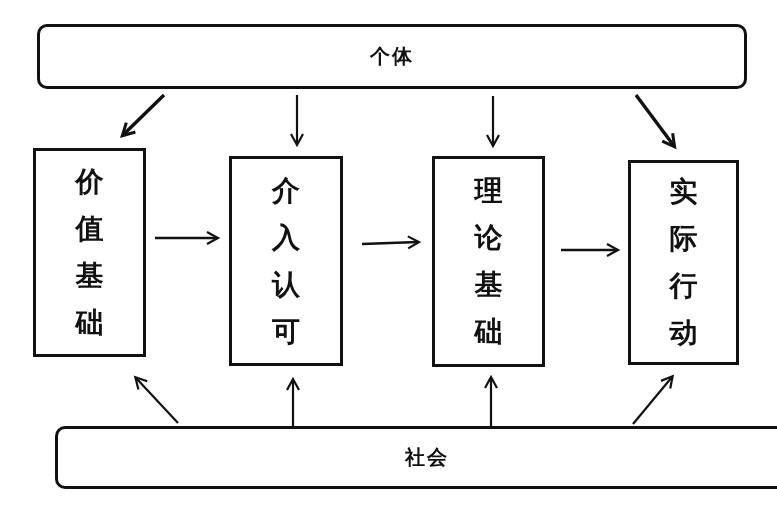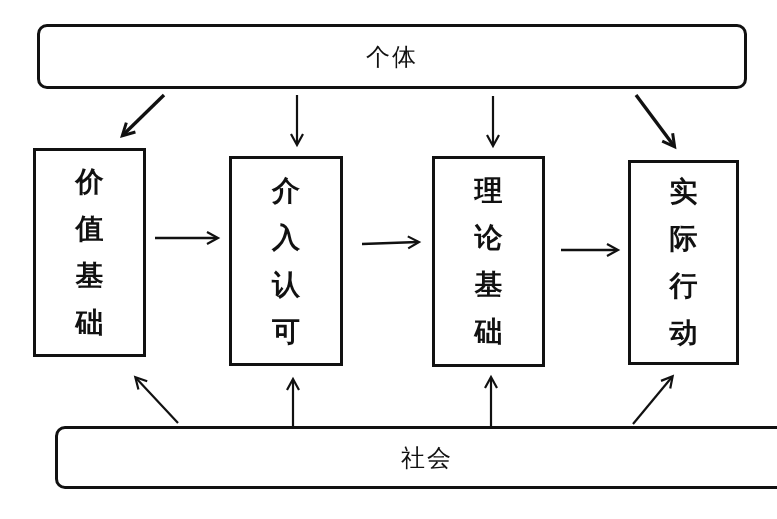--- a/index.html
+++ b/index.html
@@ -31,22 +31,22 @@
     position: absolute;
     box-sizing: border-box;
     border: 3px solid #111111;
     border-radius: 10px;
     background: #ffffff;
     display: flex;
     align-items: center;
     justify-content: center;
   }
   .wide-box .label {
-    font-size: 24px;
-    font-weight: 400;
+    font-size: 20px;
+    font-weight: 700;
     letter-spacing: 2px;
   }
   .top-box    { left: 37px;  top: 24px;  width: 710px; height: 65px; }
   .bottom-box { left: 55px;  top: 426px; width: 744px; height: 63px; }
   .mid-box {
     position: absolute;
     box-sizing: border-box;
     border: 3px solid #111111;
     background: #ffffff;
     display: flex;

